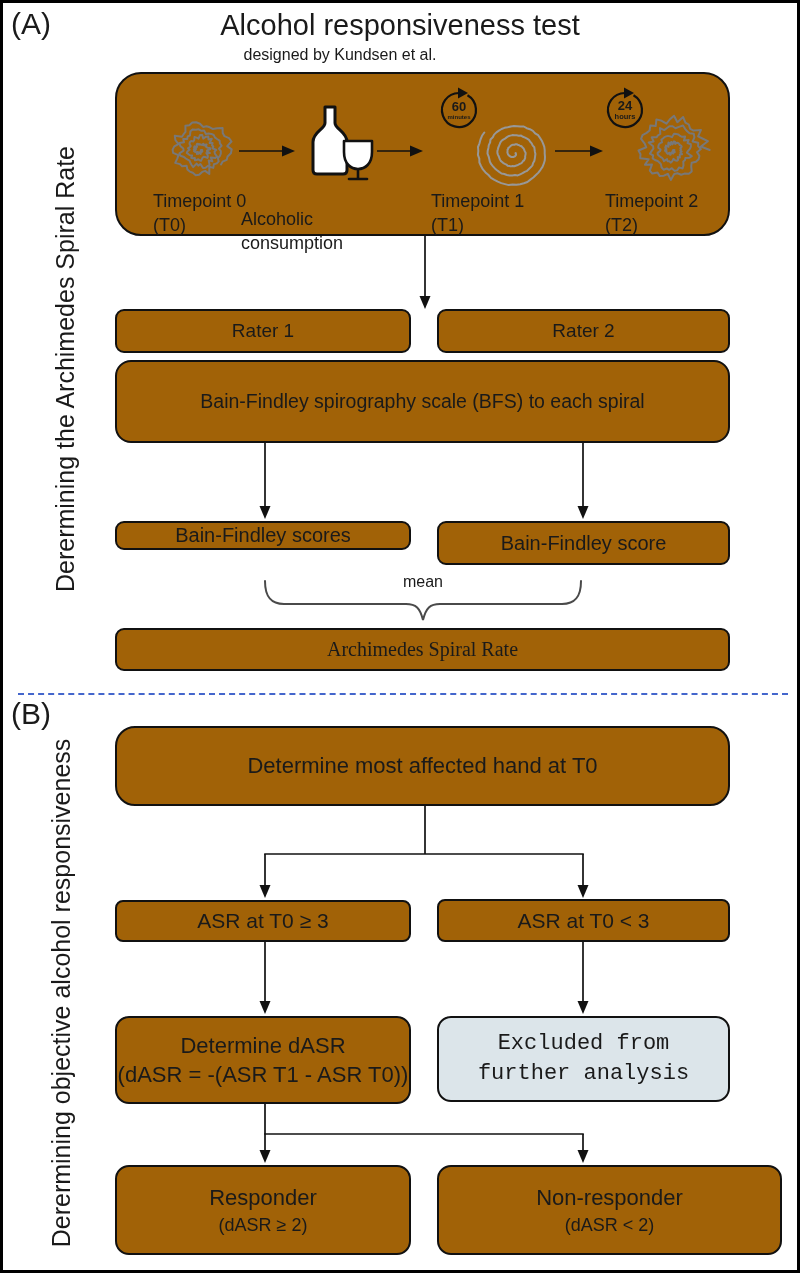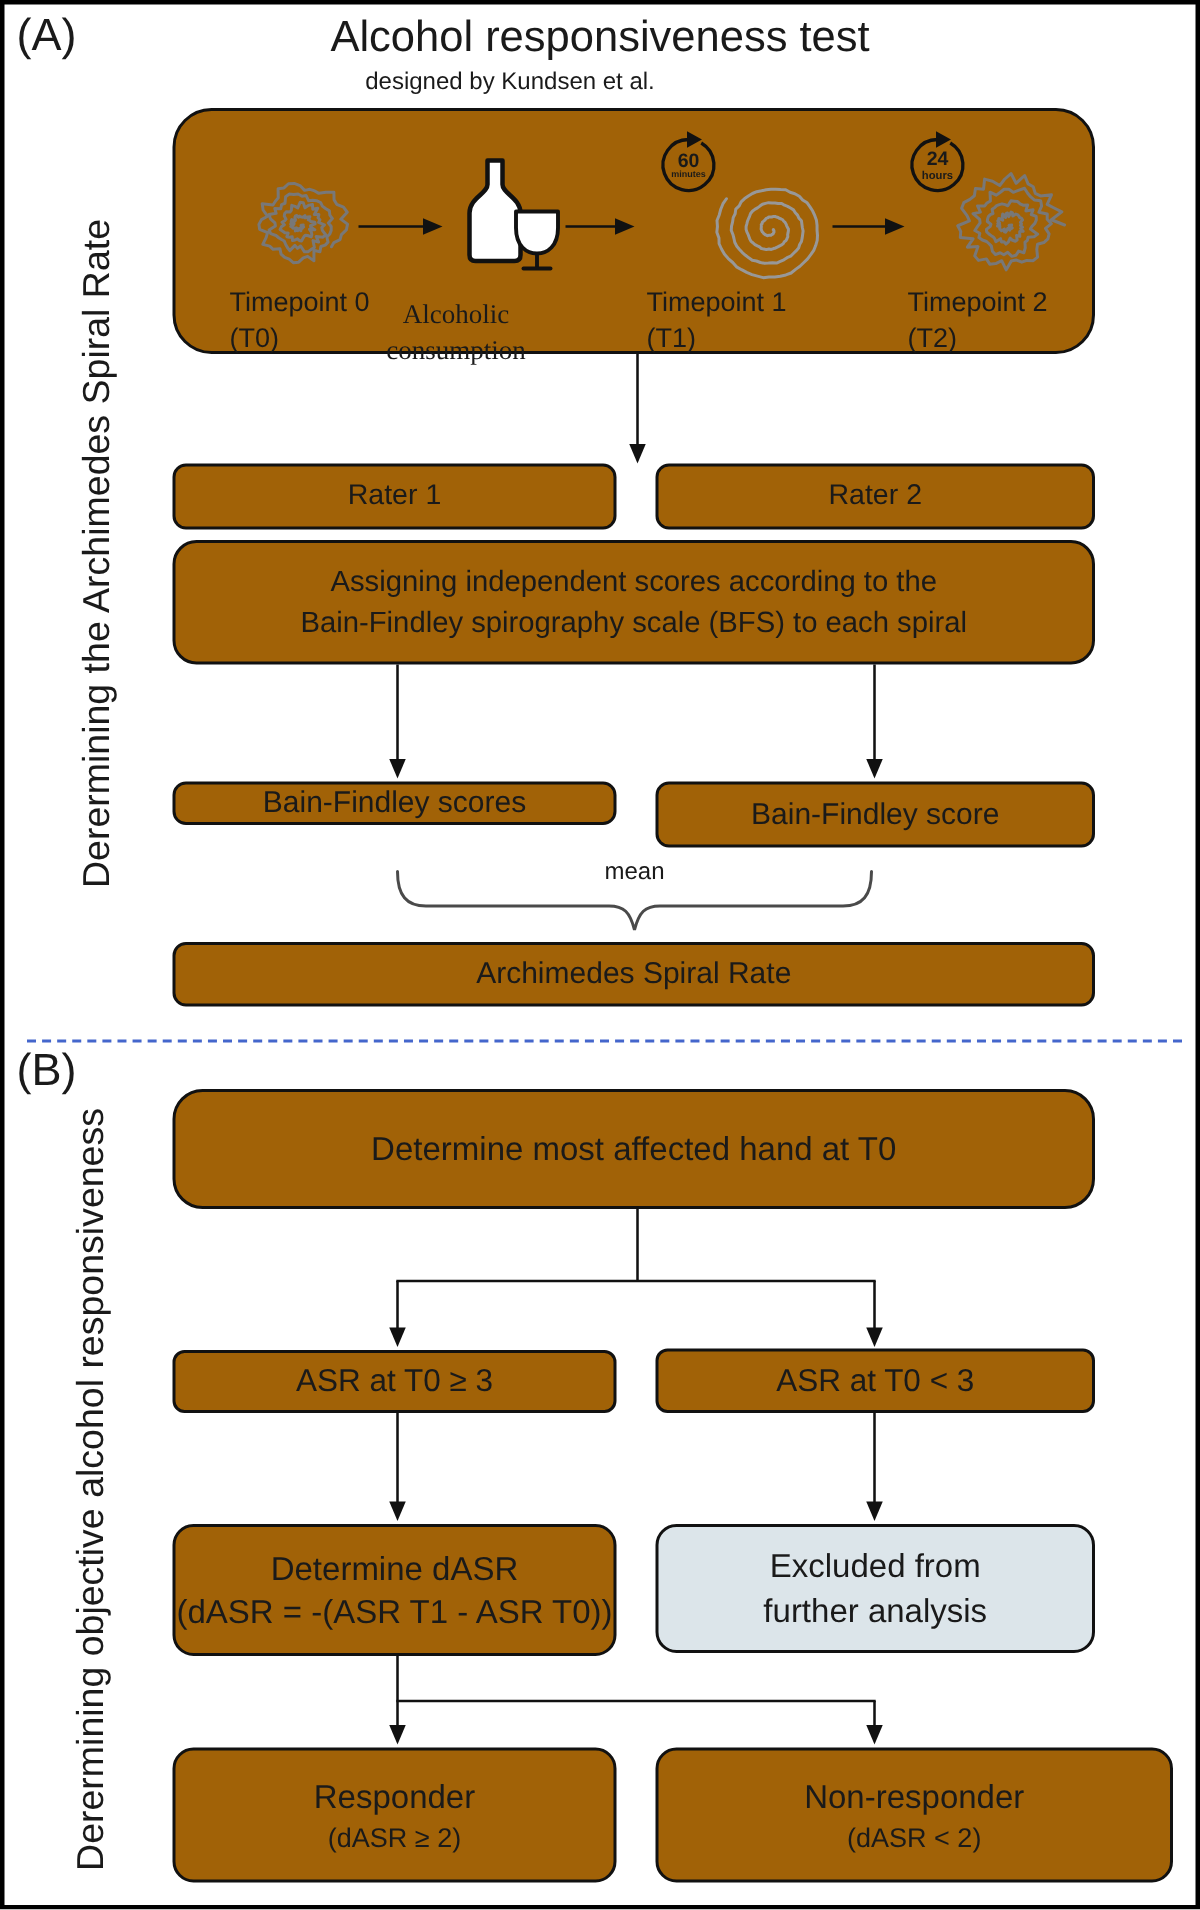--- a/index.html
+++ b/index.html
@@ -37,21 +37,21 @@
   <div class="title">Alcohol responsiveness test</div>
   <div class="subtitle">designed by Kundsen et al.</div>
   <div class="vlabel" style="left:62px;top:366px">Derermining the Archimedes Spiral Rate</div>
 
   <div class="fbox" style="left:112px;top:69px;width:615px;height:164px;border-radius:26px;"></div>
 
   <div class="icon-label" style="left:150px;top:186px;">
     <div>Timepoint 0</div>
     <div>(T0)</div>
   </div>
-  <div class="icon-label" style="left:238px;top:194px;width:126px;text-align:center;font-family:Liberation Serif, serif;">
+  <div class="icon-label" style="left:238px;top:204px;width:126px;">
     <div>Alcoholic</div>
     <div>consumption</div>
   </div>
   <div class="icon-label" style="left:428px;top:186px;">
     <div>Timepoint 1</div>
     <div>(T1)</div>
   </div>
   <div class="icon-label" style="left:602px;top:186px;">
     <div>Timepoint 2</div>
     <div>(T2)</div>
@@ -59,46 +59,45 @@
 
   <div class="clock-text" style="left:438px;top:97px;width:36px;font-size:13px;">60</div>
   <div class="clock-text" style="left:438px;top:111px;width:36px;font-size:6px;">minutes</div>
   <div class="clock-text" style="left:604px;top:96px;width:36px;font-size:13px;">24</div>
   <div class="clock-text" style="left:604px;top:110px;width:36px;font-size:7.5px;">hours</div>
 
   <div class="fbox" style="left:112px;top:306px;width:296px;height:44px;border-radius:9px;font-size:19px;">Rater 1</div>
   <div class="fbox" style="left:434px;top:306px;width:293px;height:44px;border-radius:9px;font-size:19px;">Rater 2</div>
 
   <div class="fbox" style="left:112px;top:357px;width:615px;height:83px;border-radius:16px;font-size:19.5px;line-height:27px;">
-    <div>Assigning independent scores according to the</div>
     <div>Bain-Findley spirography scale (BFS) to each spiral</div>
   </div>
 
   <div class="fbox" style="left:112px;top:518px;width:296px;height:29px;border-radius:9px;font-size:20px;">Bain-Findley scores</div>
   <div class="fbox" style="left:434px;top:518px;width:293px;height:44px;border-radius:9px;font-size:20px;">Bain-Findley score</div>
 
   <div class="mean-label" style="left:370px;top:570px;width:100px;">mean</div>
 
-  <div class="fbox" style="left:112px;top:625px;width:615px;height:43px;border-radius:9px;font-size:20px;">Archimedes Spiral Rate</div>
+  <div class="fbox" style="left:112px;top:625px;width:615px;height:43px;border-radius:9px;font-size:20px;font-family:Liberation Serif, serif;">Archimedes Spiral Rate</div>
 
   <div class="divider" style="left:15px;top:690px;width:770px;"></div>
 
   <div class="panel-label" style="left:8px;top:694px;">(B)</div>
   <div class="vlabel" style="left:58px;top:990px">Derermining objective alcohol responsiveness</div>
 
   <div class="fbox" style="left:112px;top:723px;width:615px;height:80px;border-radius:20px;font-size:22px;">Determine most affected hand at T0</div>
 
   <div class="fbox" style="left:112px;top:897px;width:296px;height:42px;border-radius:8px;font-size:21px;">ASR at T0 ≥ 3</div>
   <div class="fbox" style="left:434px;top:896px;width:293px;height:43px;border-radius:8px;font-size:21px;">ASR at T0 &lt; 3</div>
 
   <div class="fbox" style="left:112px;top:1013px;width:296px;height:88px;border-radius:14px;">
     <div style="font-size:22px;">Determine dASR</div>
     <div class="sub-line">(dASR = -(ASR T1 - ASR T0))</div>
   </div>
-  <div class="fbox" style="left:434px;top:1013px;width:293px;height:86px;border-radius:14px;background:#dce5ea;font-size:22px;line-height:30px;">
+  <div class="fbox" style="left:434px;top:1013px;width:293px;height:86px;border-radius:14px;background:#dce5ea;font-size:22px;line-height:30px;font-family:Liberation Mono, monospace;">
     <div>Excluded from</div>
     <div>further analysis</div>
   </div>
 
   <div class="fbox" style="left:112px;top:1162px;width:296px;height:90px;border-radius:14px;">
     <div style="font-size:22px;">Responder</div>
     <div class="sub-line2">(dASR ≥ 2)</div>
   </div>
   <div class="fbox" style="left:434px;top:1162px;width:345px;height:90px;border-radius:14px;">
     <div style="font-size:22px;">Non-responder</div>

